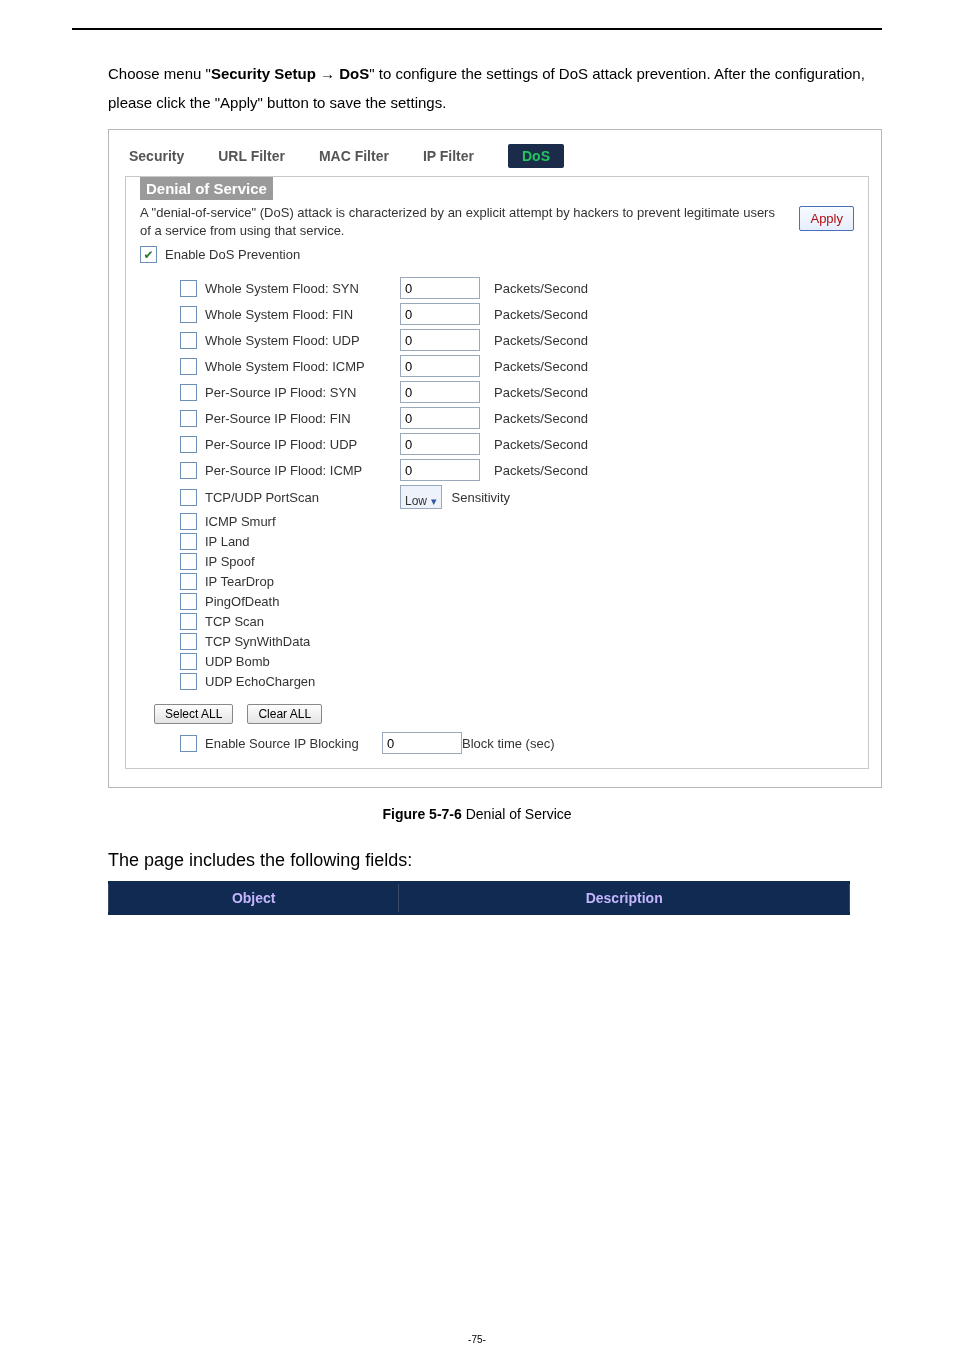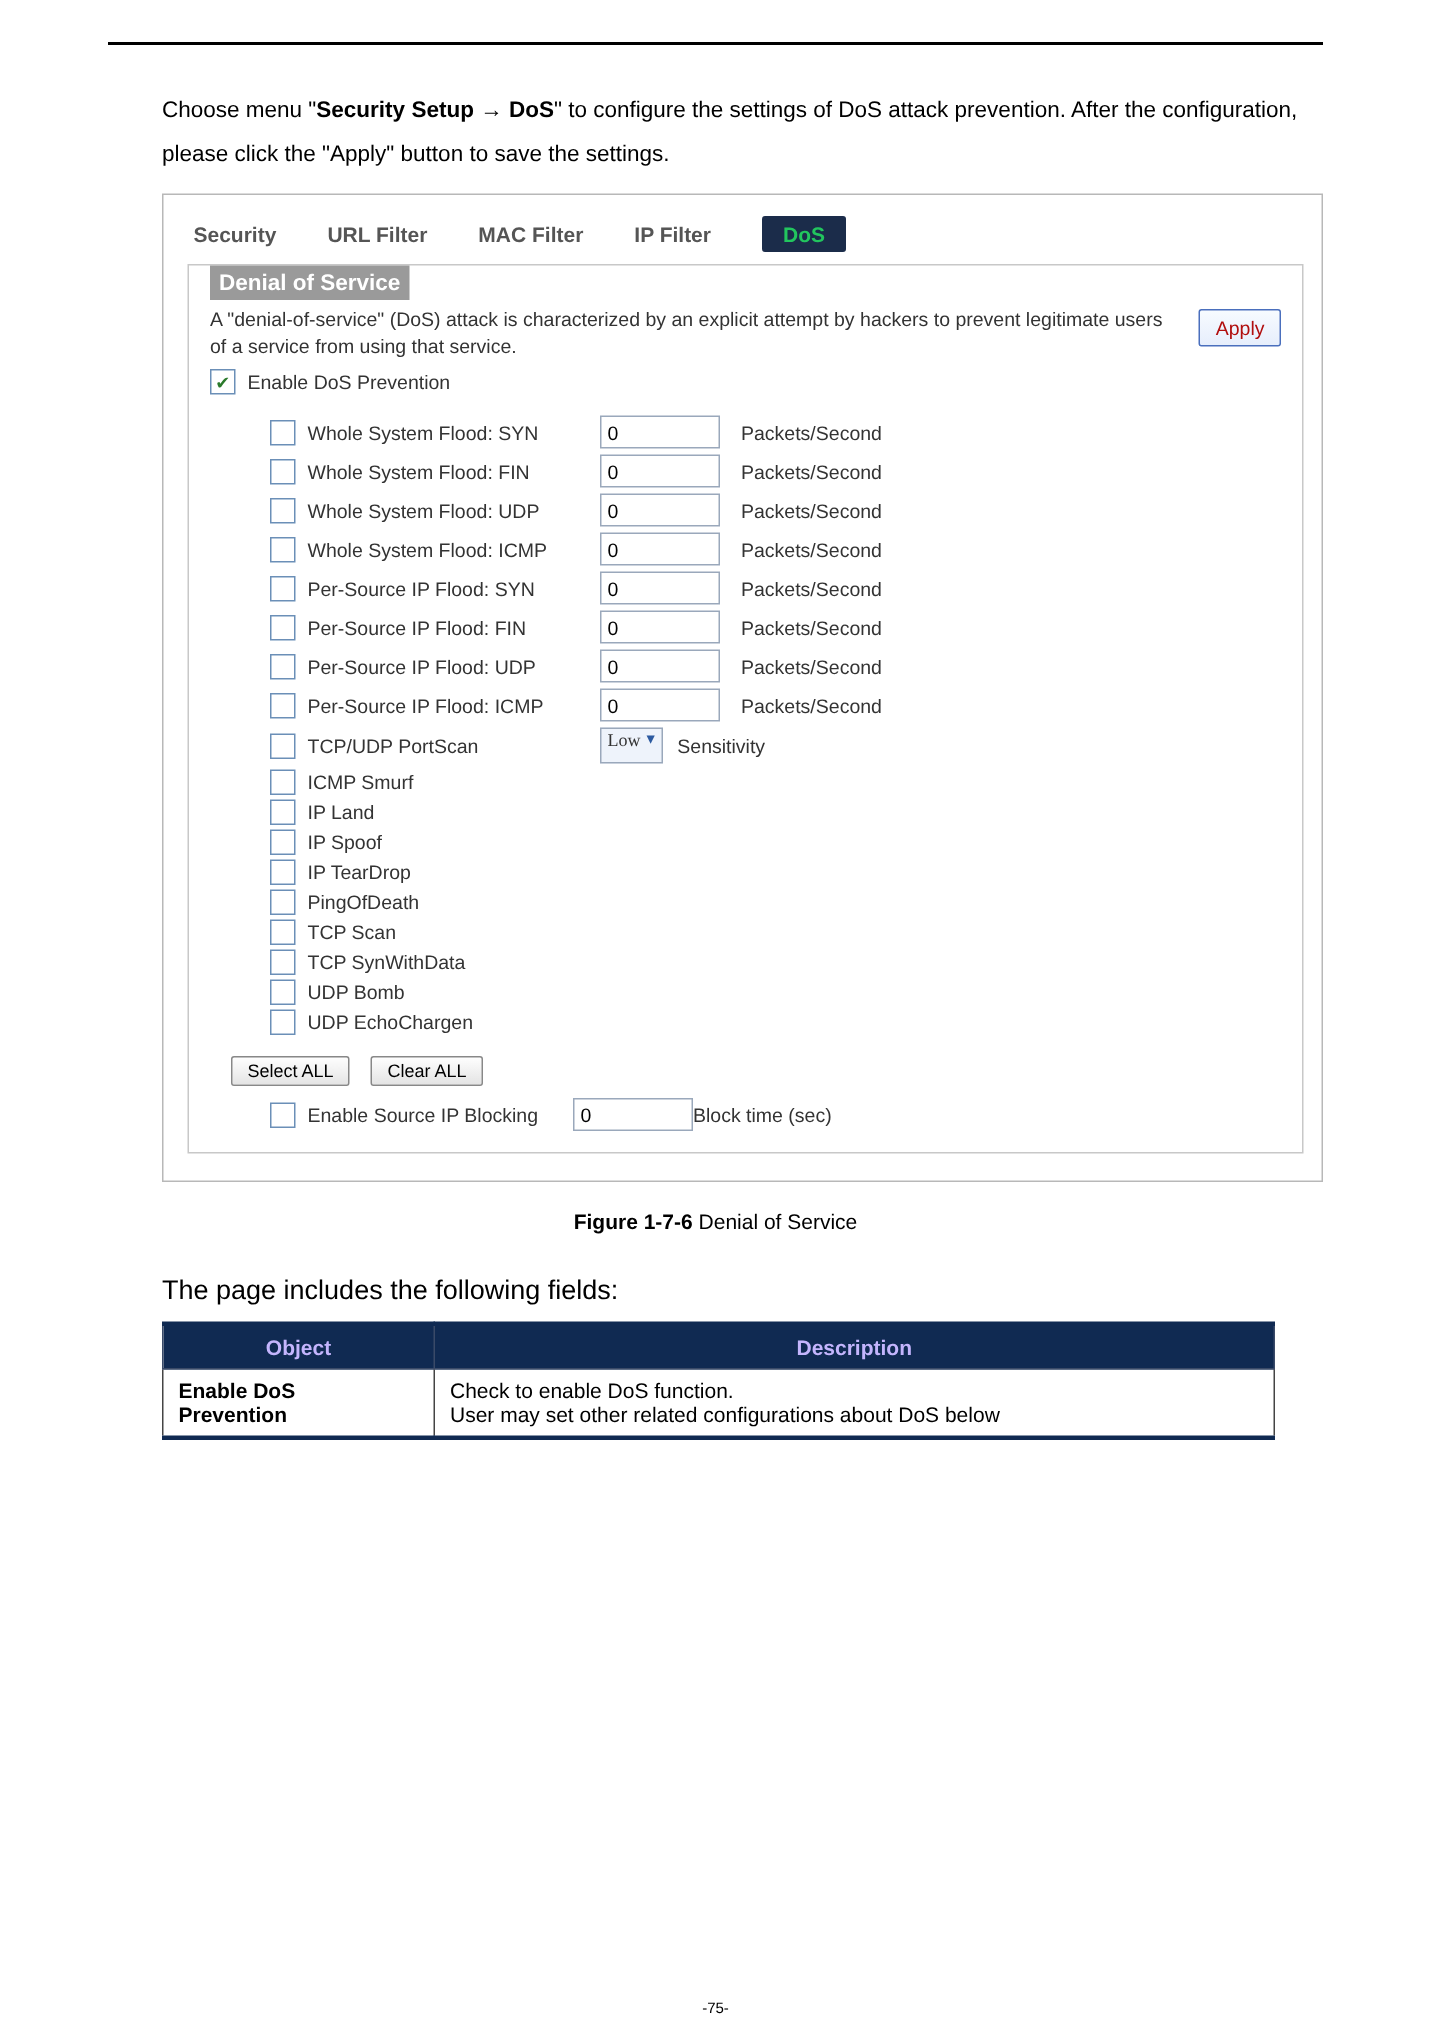--- a/index.html
+++ b/index.html
@@ -142,24 +142,24 @@
     gap: 8px;
     font-family: Verdana, Tahoma, sans-serif;
     font-size: 13px;
     color: #333;
     margin: 3px 0 3px 40px;
   }
   .sel {
     height: 22px;
     border: 1px solid #9aa8bb;
     background: #eef3fb;
-    font-family: Liberation Serif, serif;
+    font-family: Liberation Sans, sans-serif;
     font-size: 12px;
     display: inline-flex;
-    align-items: flex-start;
+    align-items: flex-end;
     padding: 0 4px;
     gap: 4px;
   }
   .sel .caret { color: #2c5aa0; font-size: 11px; }
   .btn {
     border: 1px solid #888;
     background: linear-gradient(#fefefe,#e4e4e4);
     font-family: Tahoma, Arial, sans-serif;
     font-size: 12px;
     padding: 2px 10px;
@@ -386,38 +386,28 @@
               <span>Enable Source IP Blocking</span>
             </span>
           <input class="num-input" value="0" style="">
           <span>Block time (sec)</span>
         </div>
       </div>
     </div>
   </div>
 
   <p class="fig-caption">
-    <b>Figure 1-7-6</b><span> Denial of Service</span>
+    <b>Figure 5-7-6</b><span> Denial of Service</span>
   </p>
 
   <p class="fields-intro">The page includes the following fields:</p>
 
   <table class="obj">
     <tbody>
         <tr>
       <th>Object</th>
       <th>Description</th>
     </tr>
-    <tr>
-      <td class="left">
-        <span>Enable DoS</span><br>
-        <span>Prevention</span>
-      </td>
-      <td>
-        <span>Check to enable DoS function.</span><br>
-        <span>User may set other related configurations about DoS below</span>
-      </td>
-    </tr>
   </tbody>
     </table>
 
   <div class="foot">-75-</div>
 </div>
 
 </body></html>

